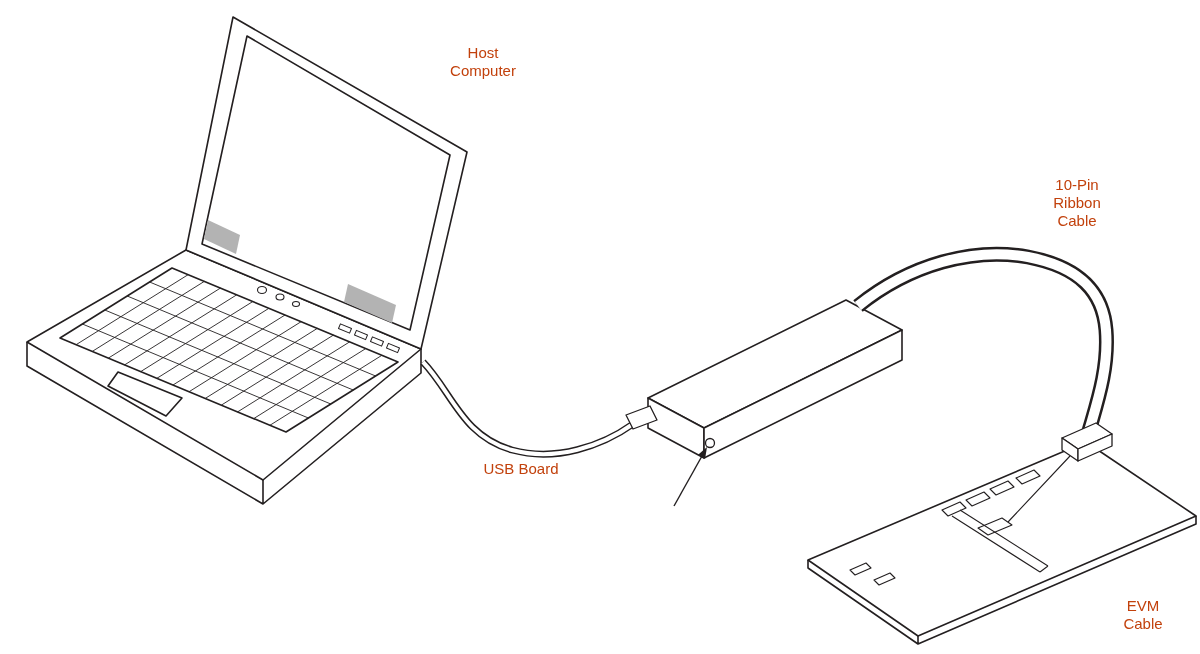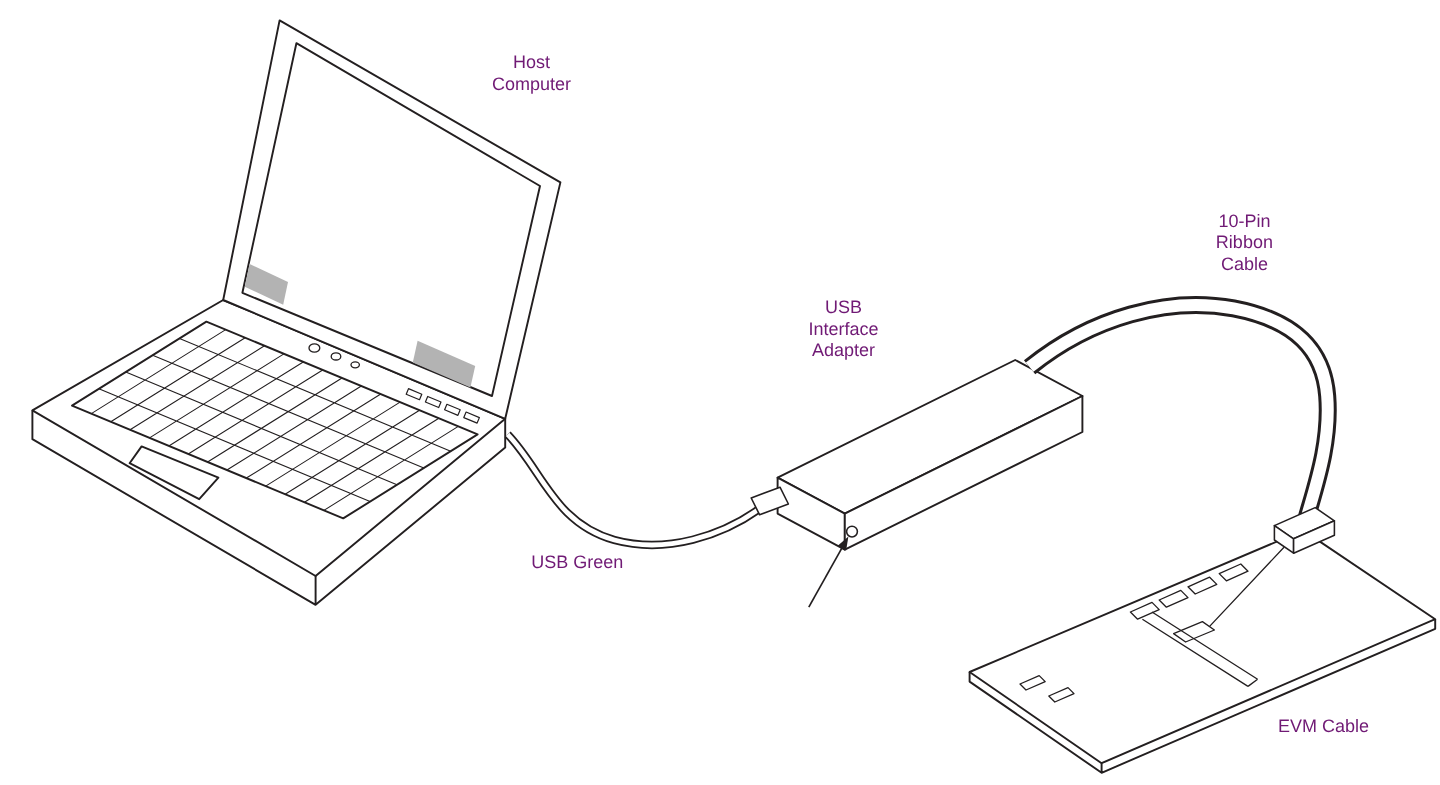--- a/index.html
+++ b/index.html
@@ -1,20 +1,20 @@
 <!DOCTYPE html>
 <html><head>
 <meta charset="utf-8">
 <style>
   html,body{margin:0;padding:0;background:#fff;}
   #figure{position:relative;width:1200px;height:654px;background:#fff;overflow:hidden;
           font-family:"Liberation Sans", sans-serif;}
   #figure svg{position:absolute;left:0;top:0;}
   .label{position:absolute;transform:translateX(-50%);text-align:center;
-         white-space:pre-line;font-size:15px;line-height:18px;color:#701a75;}
+         white-space:pre-line;font-size:15px;line-height:18px;color:#c2410c;margin-left:40px;}
 </style>
 </head>
 <body>
 
 <div id="figure">
 
   <svg width="1200" height="654" viewBox="0 0 1200 654">
     <g stroke="#231f20" fill="none" stroke-width="1.6" stroke-linejoin="round">
 
       <g>
@@ -97,21 +97,18 @@
 
       <g>
         <path d="M674,506 L702,456" stroke-width="1.4"></path>
         <polygon points="707,447 705.1,458.7 698.1,454.7" fill="#231f20" stroke="none"></polygon>
       </g>
     </g>
   </svg>
 
   <div class="label" style="left:443px;top:44px">Host
 Computer</div>
-  <div class="label" style="left:703px;top:248px">USB
-Interface
-Adapter</div>
   <div class="label" style="left:1037px;top:176px">10-Pin
 Ribbon
 Cable</div>
-  <div class="label" style="left:481px;top:460px">USB Green</div>
+  <div class="label" style="left:481px;top:460px">USB Board</div>
   <div class="label" style="left:1103px;top:597px">EVM Cable</div>
 </div>
 
 </body></html>

